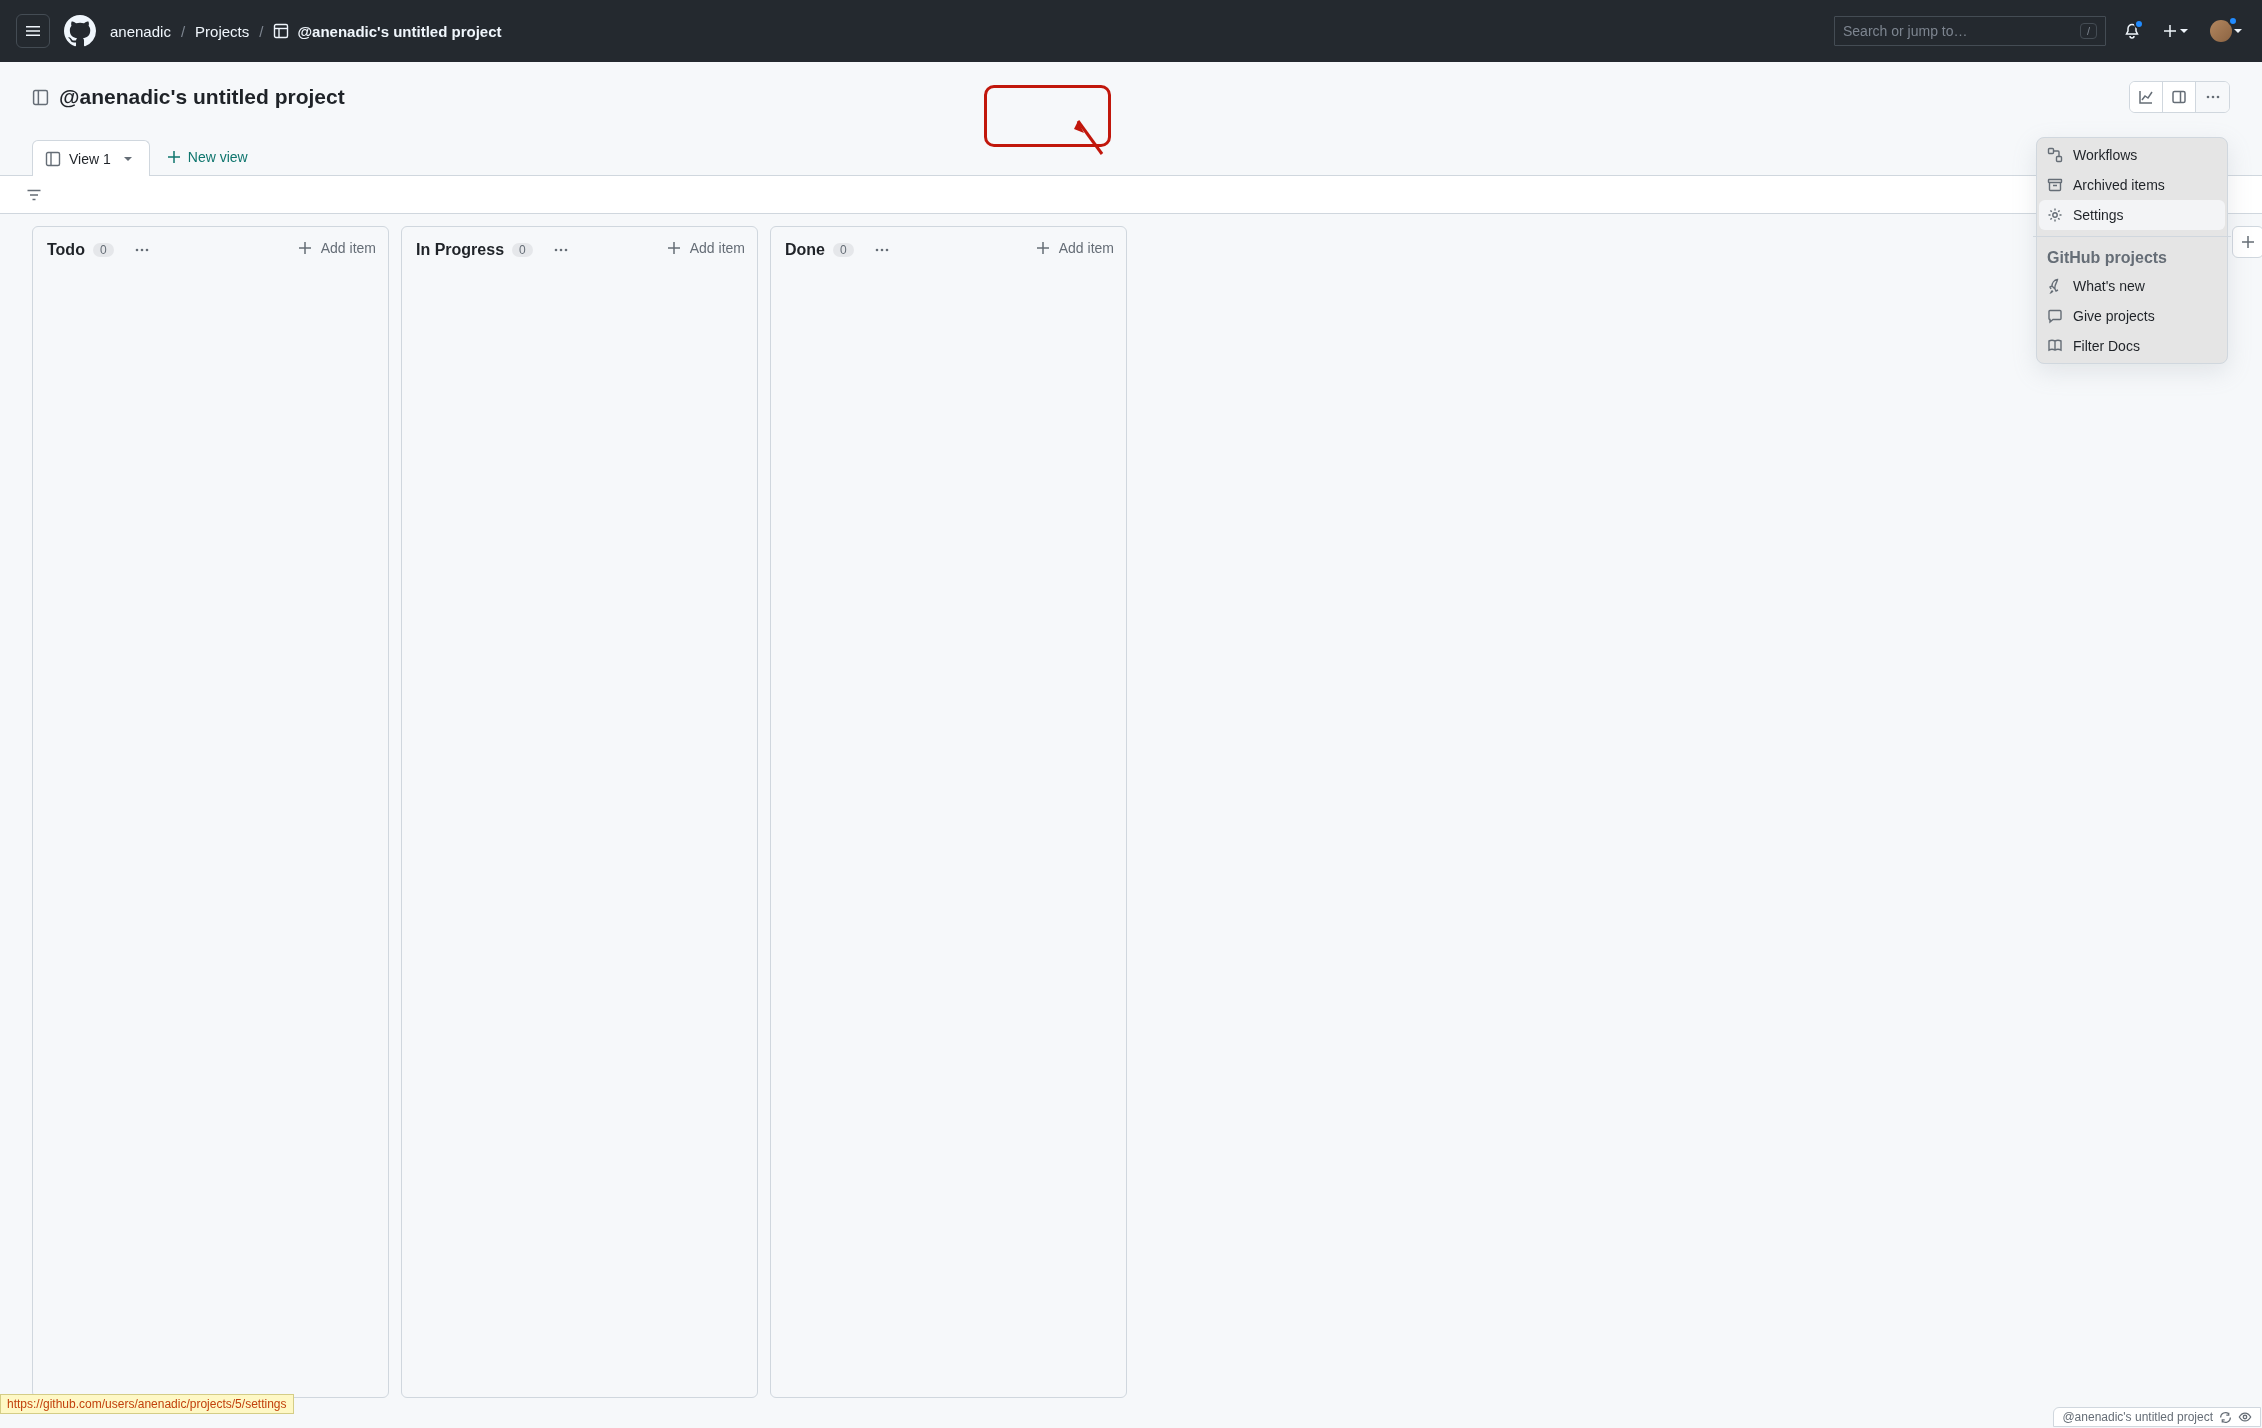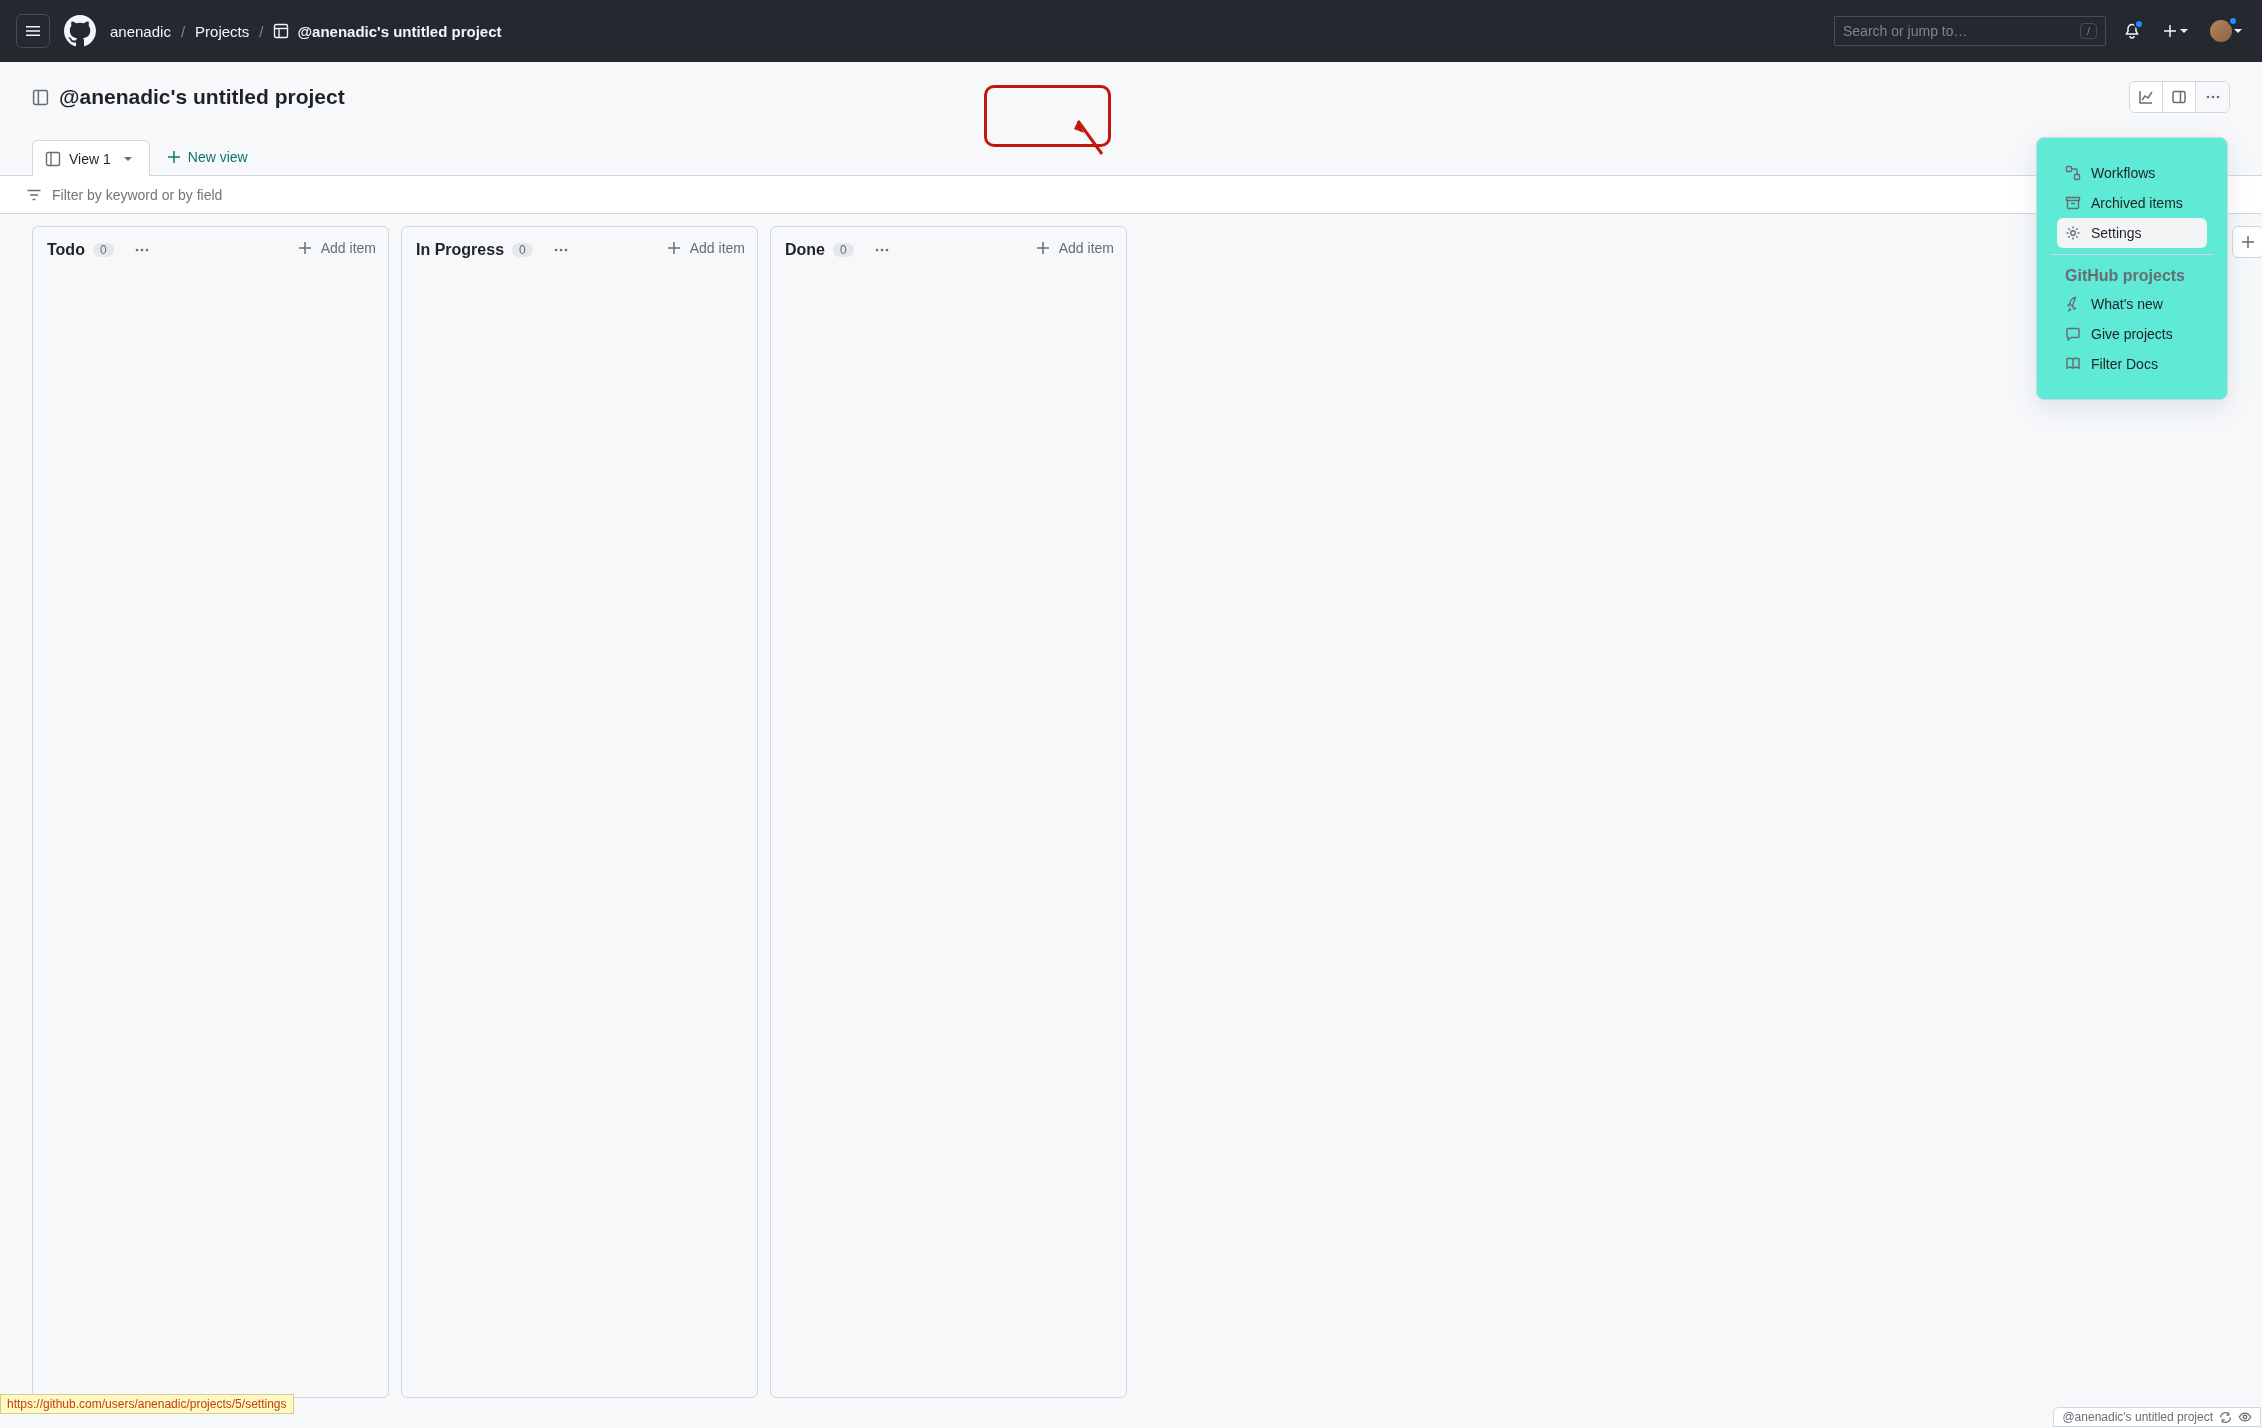--- a/index.html
+++ b/index.html
@@ -44,21 +44,21 @@
 .column { width: 357px; flex-shrink: 0; border: 1px solid #d0d7de; border-radius: 6px; background: #f6f8fa; display: flex; }
 .col-head { height: 46px; display: flex; align-items: center; padding: 0 14px; gap: 8px; }
 .col-title { font-weight: 600; font-size: 16px; color: #1f2328; }
 .count-badge { background: #e5e7ea; color: #656d76; border-radius: 999px; padding: 0 7px; font-size: 12px; min-width: 18px; text-align: center; }
 .col-head-spacer { flex: 1; }
 .col-menu { color: #656d76; cursor: pointer; padding: 4px; }
 .col-body { flex: 1; }
 .col-foot { height: 42px; display: flex; align-items: center; padding: 0 12px; gap: 8px; color: #656d76; font-size: 14px; cursor: pointer; }
 .add-col { width: 32px; height: 32px; border: 1px solid #d0d7de; border-radius: 6px; background: #fff; display: flex; align-items: center; justify-content: center; color: #656d76; cursor: pointer; position: absolute; right: -2px; top: 12px; }
 
-.dropdown { position: absolute; top: 137px; right: 34px; width: 192px; background: #5eead4; border: 1px solid #d0d7de; border-radius: 8px; box-shadow: 0 8px 24px rgba(140,149,159,0.2); padding: 20px; z-index: 100; }
+.dropdown { position: absolute; top: 137px; right: 34px; width: 192px; background: #e5e5e5; border: 1px solid #d0d7de; border-radius: 8px; box-shadow: 0 8px 24px rgba(140,149,159,0.2); padding: 2px; z-index: 100; }
 .dd-item { display: flex; align-items: center; gap: 10px; padding: 7px 8px; border-radius: 6px; font-size: 14px; color: #1f2328; cursor: pointer; }
 .dd-item.hovered { background: #f3f4f6; }
 .dd-item svg { color: #656d76; flex-shrink: 0; }
 .dd-sep { height: 1px; background: #d0d7de; margin: 6px -6px; }
 .dd-header { font-size: 16px; font-weight: 600; color: #656d76; padding: 6px 8px 4px; }
 
 .status-url { position: absolute; bottom: 14px; left: 0; background: #fef8c5; border: 1px solid #d4cd86; padding: 2px 6px; font-size: 12px; color: #c2410c; }
 .status-right { position: absolute; bottom: 1px; right: 1px; background: #fff; border: 1px solid #d0d7de; border-top-left-radius: 6px; padding: 2px 8px; font-size: 12px; color: #656d76; display: flex; align-items: center; gap: 6px; }
 .status-right svg { color: #656d76; }
 
@@ -175,21 +175,20 @@
         <path d="M7.25 2h1.5v5.25H14v1.5H8.75V14h-1.5V8.75H2v-1.5h5.25z"></path>
       </svg>
     <span>New view</span>
   </div>
 </div>
 
 <div class="filter-row">
   <svg width="16" height="16" viewBox="0 0 16 16" fill="none" stroke="#656d76" stroke-width="1.5">
       <path d="M1.5 3.5h13M4 8h8M6.5 12.5h3"></path>
     </svg>
-  <input class="filter-input" placeholder="Filter by keyword or by field" style="">
 </div>
 
 <div class="board">
   <div class="column">
     <div class="col-head">
       <span class="col-title">Todo</span>
       <span class="count-badge">0</span>
       <span class="col-head-spacer"></span>
       <span class="col-menu">
         <svg width="16" height="16" viewBox="0 0 16 16" fill="currentColor">

